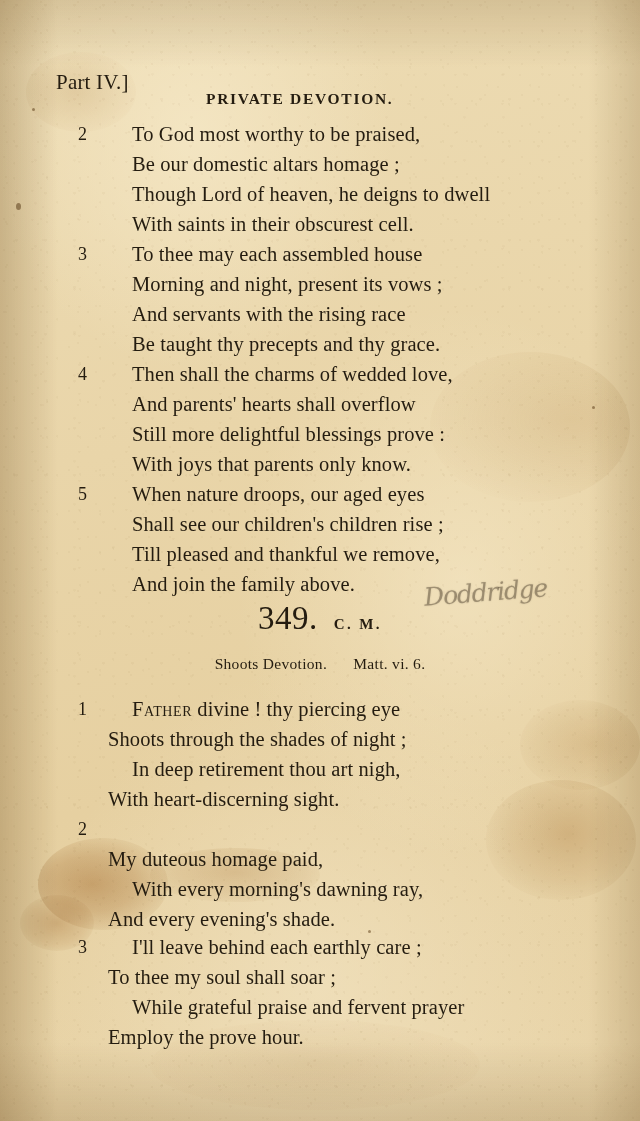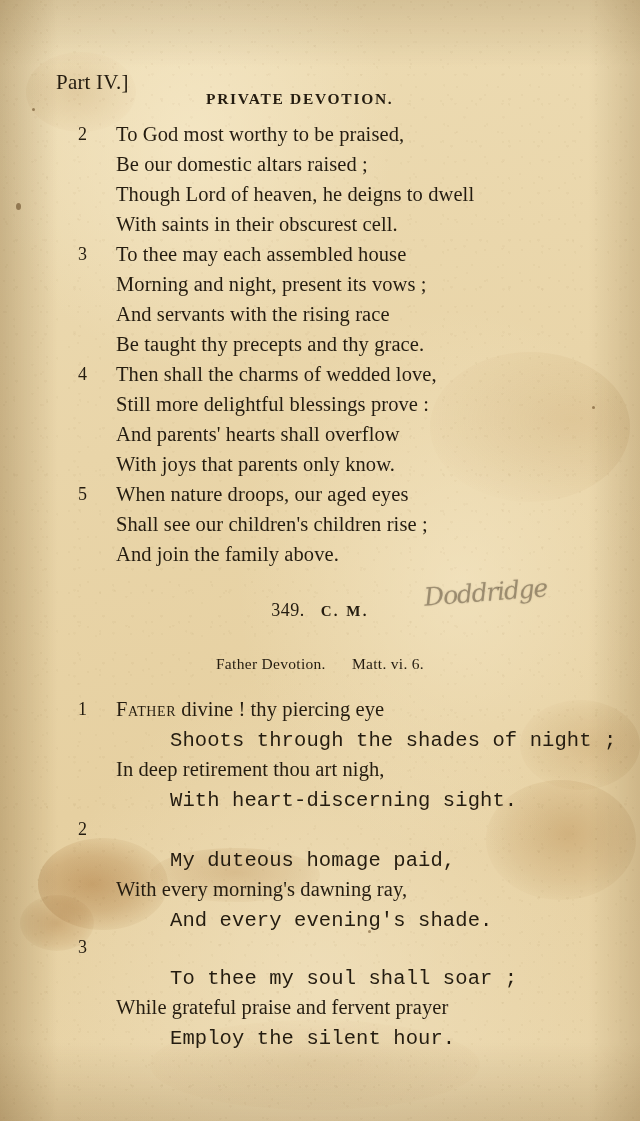--- a/index.html
+++ b/index.html
@@ -150,40 +150,40 @@
     position: absolute;
     left: 0;
     top: 0;
     width: 22px;
     text-align: left;
     font-size: 18px;
     line-height: 30px;
   }
   .verse-text {
     display: inline-block;
-    margin-left: 38px;
-  }
-  
-  .cm .verse-line.indent .verse-text { margin-left: 92px; font-family: Liberation Mono, monospace; }
+    margin-left: 54px;
+  }
+  
+  .cm .verse-line.indent .verse-text { margin-left: 30px; }
   .smallcaps {
     font-variant: small-caps;
     letter-spacing: .6px;
     font-family: Liberation Serif, serif;
   }
 
   
   .hymn-head {
     position: absolute;
     left: 0; right: 0;
     top: 600px;
     text-align: center;
   }
   .hymn-number {
     display: inline-block;
-    font-size: 18px;
+    font-size: 33px;
     letter-spacing: .5px;
     vertical-align: baseline;
   }
   .hymn-metre {
     display: inline-block;
     margin-left: 12px;
     font-size: 15px;
     font-weight: 700;
     letter-spacing: 2.4px;
     vertical-align: baseline;
@@ -243,21 +243,21 @@
       <div class="part-label">Part IV.]</div>
       <div class="head-title">PRIVATE DEVOTION.</div>
     </div>
 
     <div class="stanza" style="top:119px;">
       <div class="verse-line">
         <span class="verse-num">2</span>
         <span class="verse-text">To God most worthy to be praised,</span>
       </div>
       <div class="verse-line">
-        <span class="verse-text">Be our domestic altars raised ;</span>
+        <span class="verse-text">Be our domestic altars homage ;</span>
       </div>
       <div class="verse-line">
         <span class="verse-text">Though Lord of heaven, he deigns to dwell</span>
       </div>
       <div class="verse-line">
         <span class="verse-text">With saints in their obscurest cell.</span>
       </div>
     </div>
 
     <div class="stanza" style="top:239px;">
@@ -275,52 +275,55 @@
         <span class="verse-text">Be taught thy precepts and thy grace.</span>
       </div>
     </div>
 
     <div class="stanza" style="top:359px;">
       <div class="verse-line">
         <span class="verse-num">4</span>
         <span class="verse-text">Then shall the charms of wedded love,</span>
       </div>
       <div class="verse-line">
+        <span class="verse-text">And parents' hearts shall overflow</span>
+      </div>
+      <div class="verse-line">
         <span class="verse-text">Still more delightful blessings prove :</span>
-      </div>
-      <div class="verse-line">
-        <span class="verse-text">And parents' hearts shall overflow</span>
       </div>
       <div class="verse-line">
         <span class="verse-text">With joys that parents only know.</span>
       </div>
     </div>
 
     <div class="stanza" style="top:479px;">
       <div class="verse-line">
         <span class="verse-num">5</span>
         <span class="verse-text">When nature droops, our aged eyes</span>
       </div>
       <div class="verse-line">
         <span class="verse-text">Shall see our children's children rise ;</span>
+      </div>
+      <div class="verse-line">
+        <span class="verse-text">Till pleased and thankful we remove,</span>
       </div>
       <div class="verse-line">
         <span class="verse-text">And join the family above.</span>
       </div>
     </div>
 
     <div class="marginalia">Doddridge</div>
 
     <div class="hymn-head">
       <span class="hymn-number">349.</span>
       <span class="hymn-metre">C. M.</span>
     </div>
 
     <div class="hymn-subtitle">
-      <span>Father Devotion.</span>
+      <span>Shoots Devotion.</span>
       <span class="ref">Matt. vi. 6.</span>
     </div>
 
     <div class="stanza cm" style="top:694px;">
       <div class="verse-line">
         <span class="verse-num">1</span>
         <span class="verse-text"><span class="smallcaps">Father</span><span> divine ! thy piercing eye</span></span>
       </div>
       <div class="verse-line indent">
         <span class="verse-text">Shoots through the shades of night ;</span>
@@ -344,26 +347,27 @@
         <span class="verse-text">With every morning's dawning ray,</span>
       </div>
       <div class="verse-line indent">
         <span class="verse-text">And every evening's shade.</span>
       </div>
     </div>
 
     <div class="stanza cm" style="top:932px;">
       <div class="verse-line">
         <span class="verse-num">3</span>
+        <span class="verse-text">I'll leave behind each earthly care ;</span>
       </div>
       <div class="verse-line indent">
         <span class="verse-text">To thee my soul shall soar ;</span>
       </div>
       <div class="verse-line">
         <span class="verse-text">While grateful praise and fervent prayer</span>
       </div>
       <div class="verse-line indent">
-        <span class="verse-text">Employ the silent hour.</span>
+        <span class="verse-text">Employ the prove hour.</span>
       </div>
     </div>
 
   </div>
 </div>
 
 </body></html>

